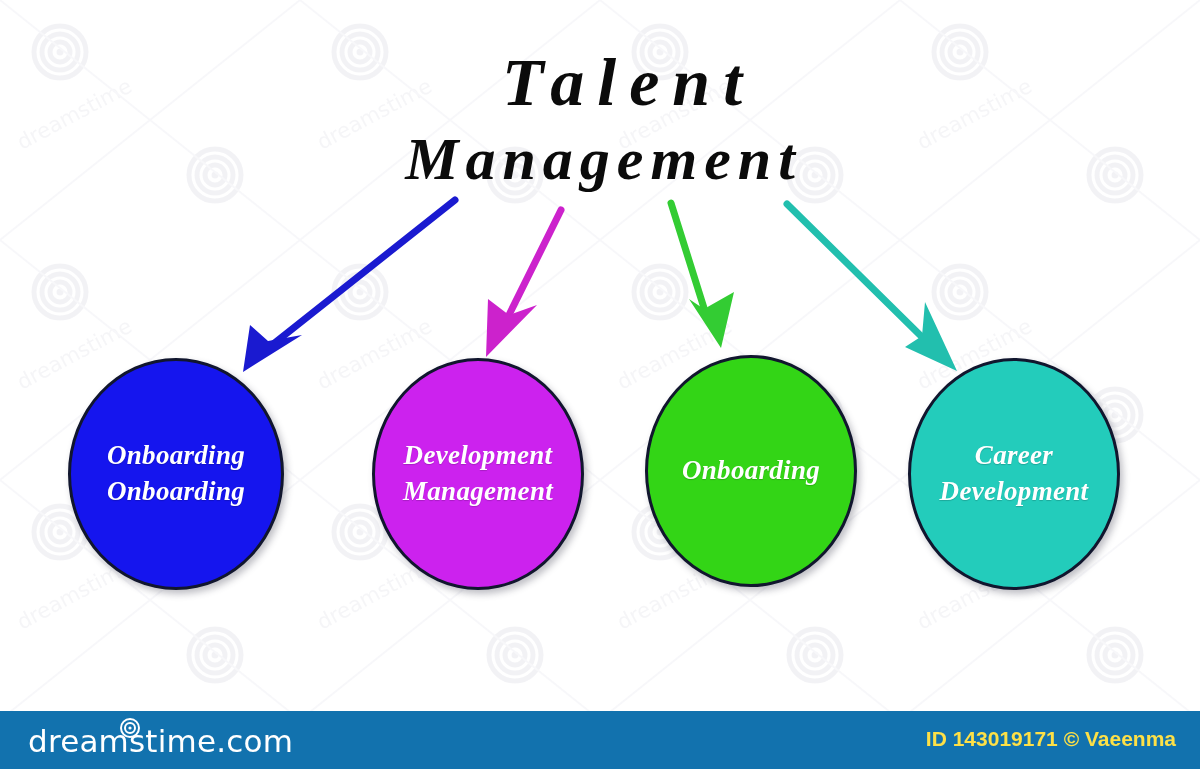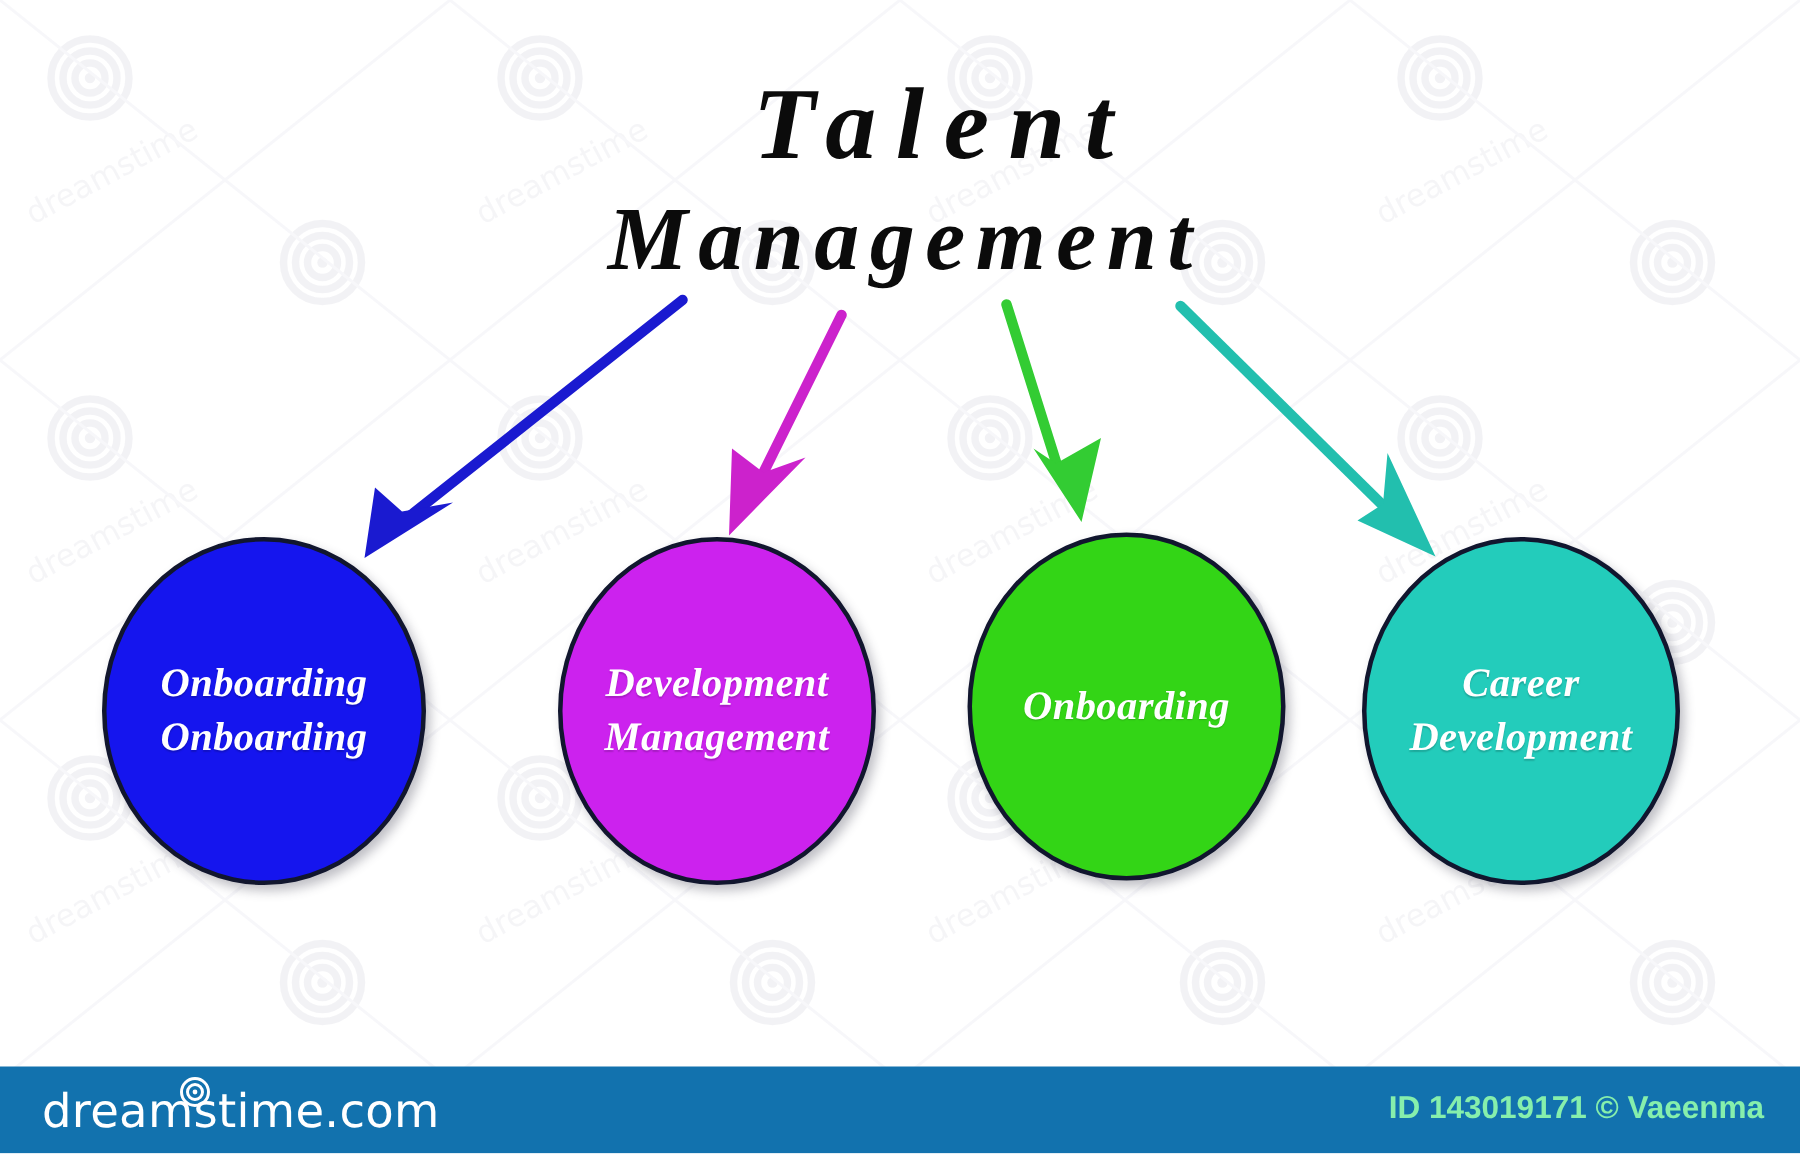--- a/index.html
+++ b/index.html
@@ -119,21 +119,21 @@
   }
   #footer-spiral {
     position: absolute;
     left: 119px;
     top: 6px;
   }
   #footer-credit {
     position: absolute;
     right: 24px;
     top: 16px;
-    color: #86efac;
+    color: #fde047;
     font-family: "Liberation Sans", "DejaVu Sans", sans-serif;
     font-weight: 700;
     font-size: 21px;
     white-space: nowrap;
   }
 </style>
 </head>
 <body>
 
 <div id="stage">

